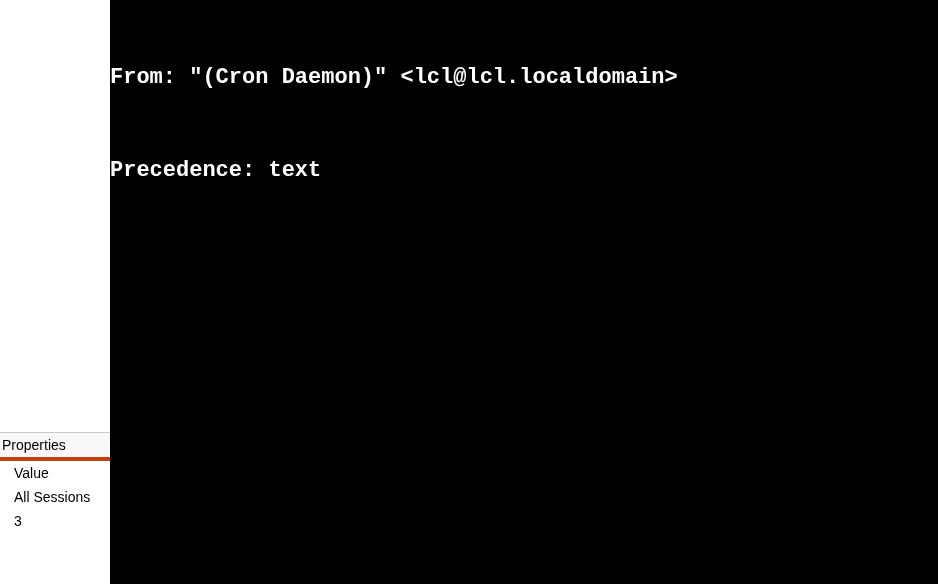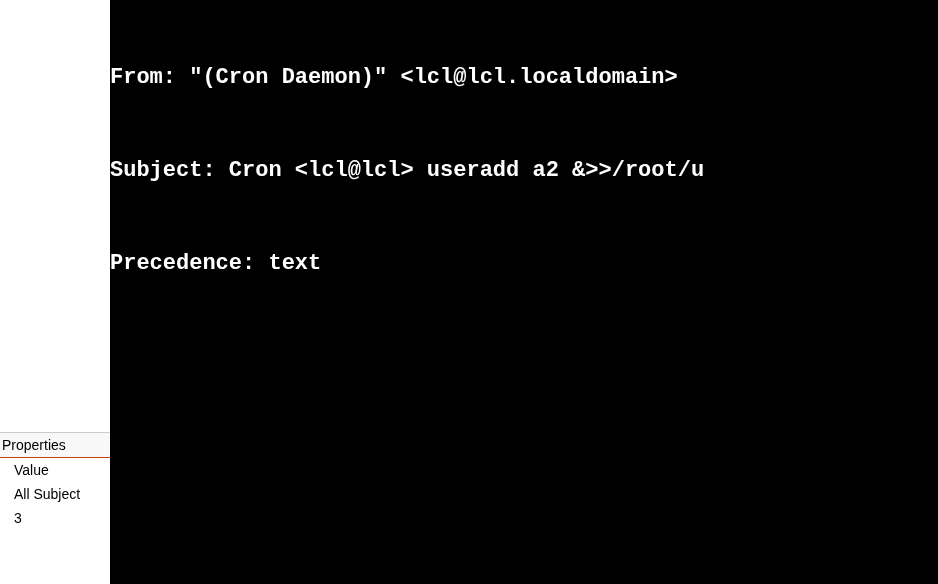--- a/index.html
+++ b/index.html
@@ -34,47 +34,46 @@
     width: 110px;
     background: #fff;
     color: #000;
     font-family: "Segoe UI", Arial, sans-serif;
     font-size: 14px;
     font-weight: 400;
     border-top: 1px solid #ccc;
   }
   .sidebar-header {
     padding: 4px 4px 4px 2px;
-    border-bottom: 1px solid #c2410c;
+    border-bottom: 4px solid #c2410c;
     background: #f8f8f8;
   }
   .sidebar-item {
     padding: 4px 0 4px 14px;
   }
 </style>
 </head>
 <body>
 
 <div class="terminal">
   <span class="line">From: "(Cron Daemon)" &lt;lcl@lcl.localdomain&gt;</span>
-  <span class="line">Subject: Cron &lt;lcl@lcl&gt; useradd a2 &amp;&gt;&gt;/root/u</span>
   <span class="line">Precedence: text</span>
   
   
   
   
   
   
   
   
   
   
   <span class="line"></span>
   
   
 </div>
 
 <div class="sidebar">
   <div class="sidebar-header">Properties</div>
   <div class="sidebar-item">Value</div>
-  <div class="sidebar-item">All Subject</div>
+  <div class="sidebar-item">All Sessions</div>
   <div class="sidebar-item">3</div>
 </div>
 
 </body></html>

